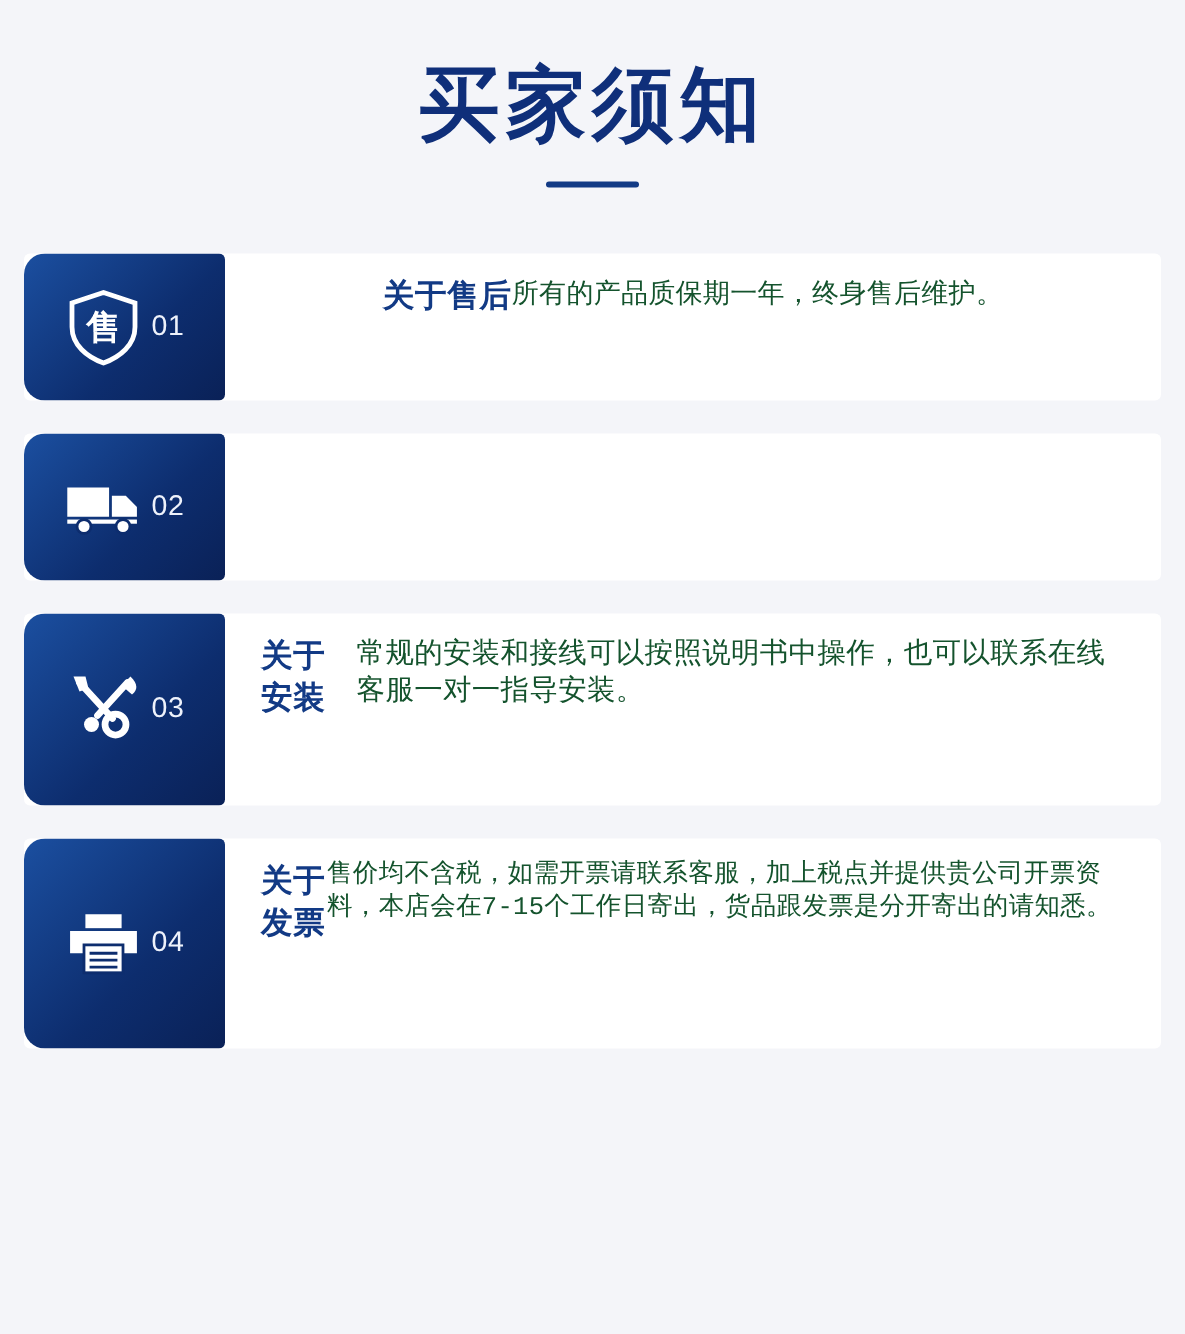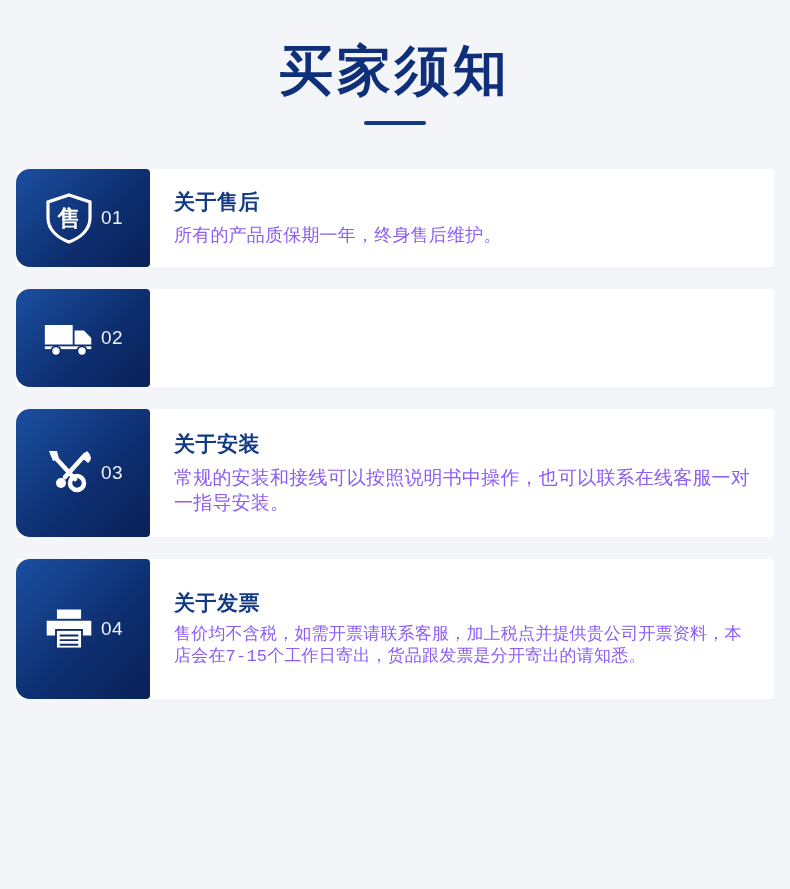--- a/index.html
+++ b/index.html
@@ -80,32 +80,32 @@
   .badge-num {
     color: #eef2fb;
     font-size: 19px;
     font-weight: normal;
     letter-spacing: 0.5px;
   }
   .card-body {
     flex: 1 1 auto;
     padding: 14px 24px 14px 24px;
     display: flex;
-    flex-direction: column;
+    flex-direction: row;
     justify-content: center;
   }
   .card-title {
     color: #123a85;
     font-size: 21px;
     font-weight: bold;
     margin: 0 0 7px 0;
     letter-spacing: 0.5px;
   }
   .card-text {
-    color: #8b5cf6;
+    color: #14532d;
     font-size: 18px;
     line-height: 1.35;
     margin: 0;
     letter-spacing: 0.2px;
   }
   .card.tall { min-height: 128px; }
   .card.tall .card-text { font-size: 19px; }
   .card.tallest { min-height: 140px; }
   .card.tallest .card-text { font-size: 17px; line-height: 1.3; font-family: Liberation Mono, monospace; }
 </style>

